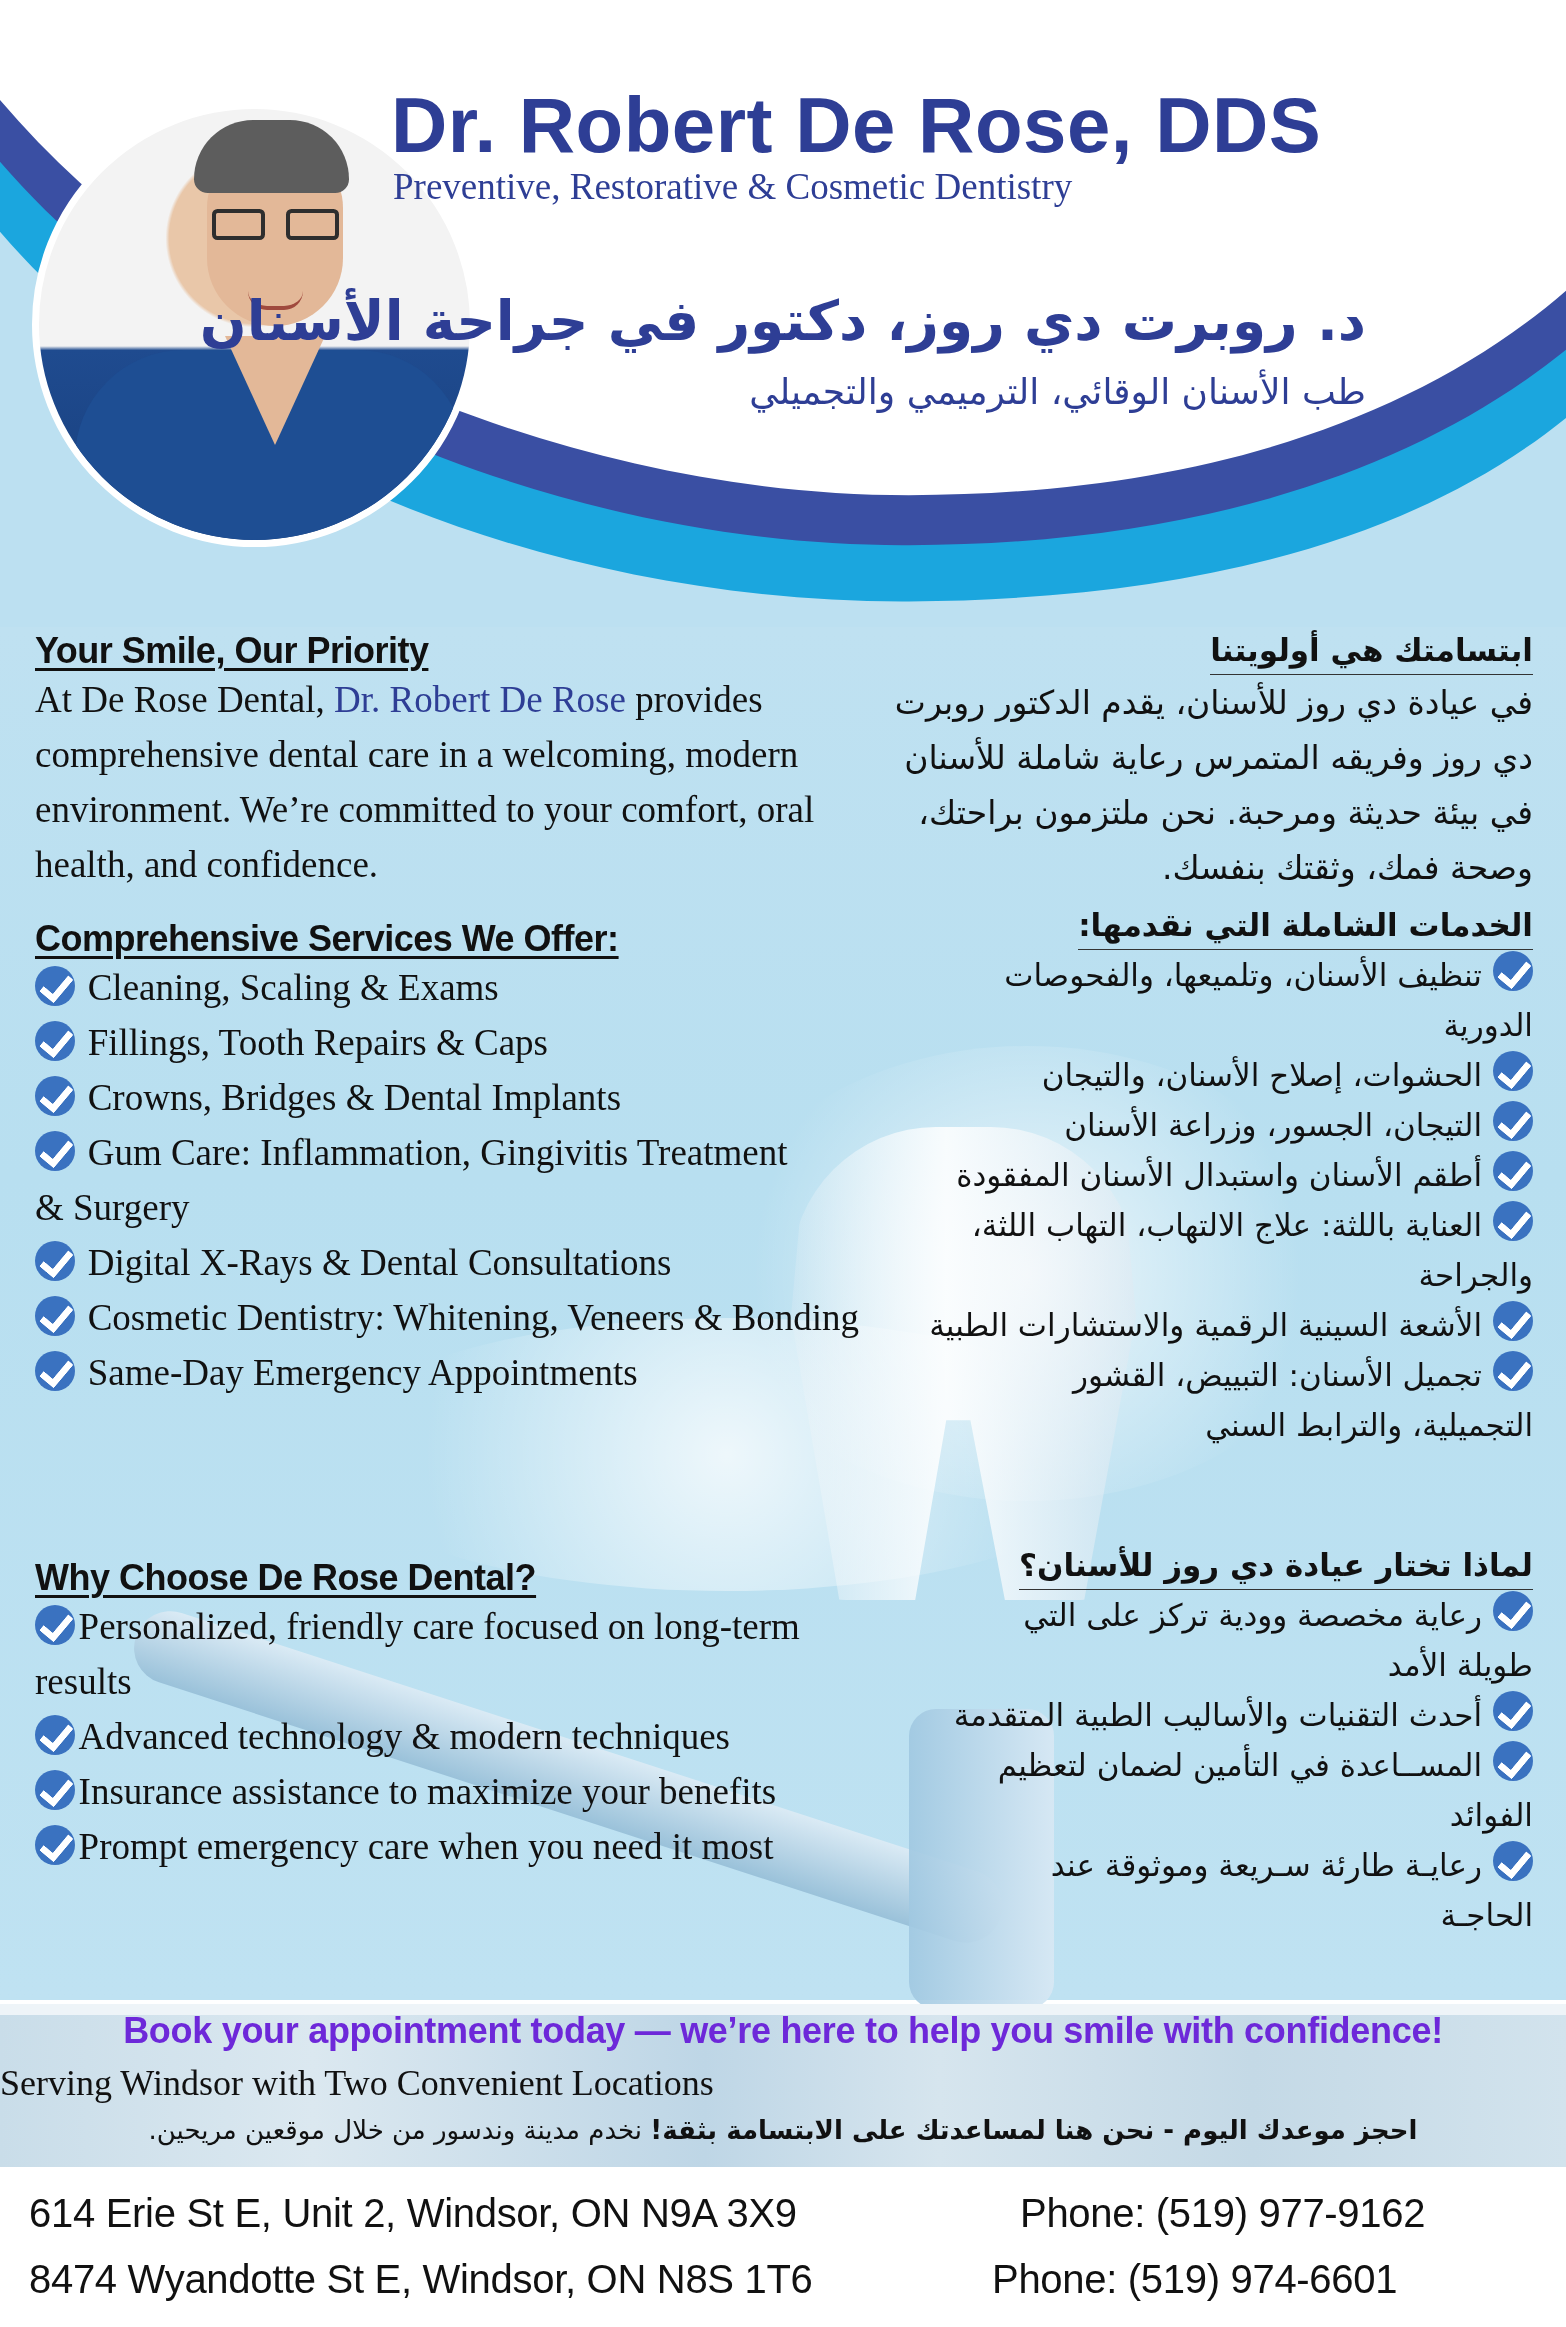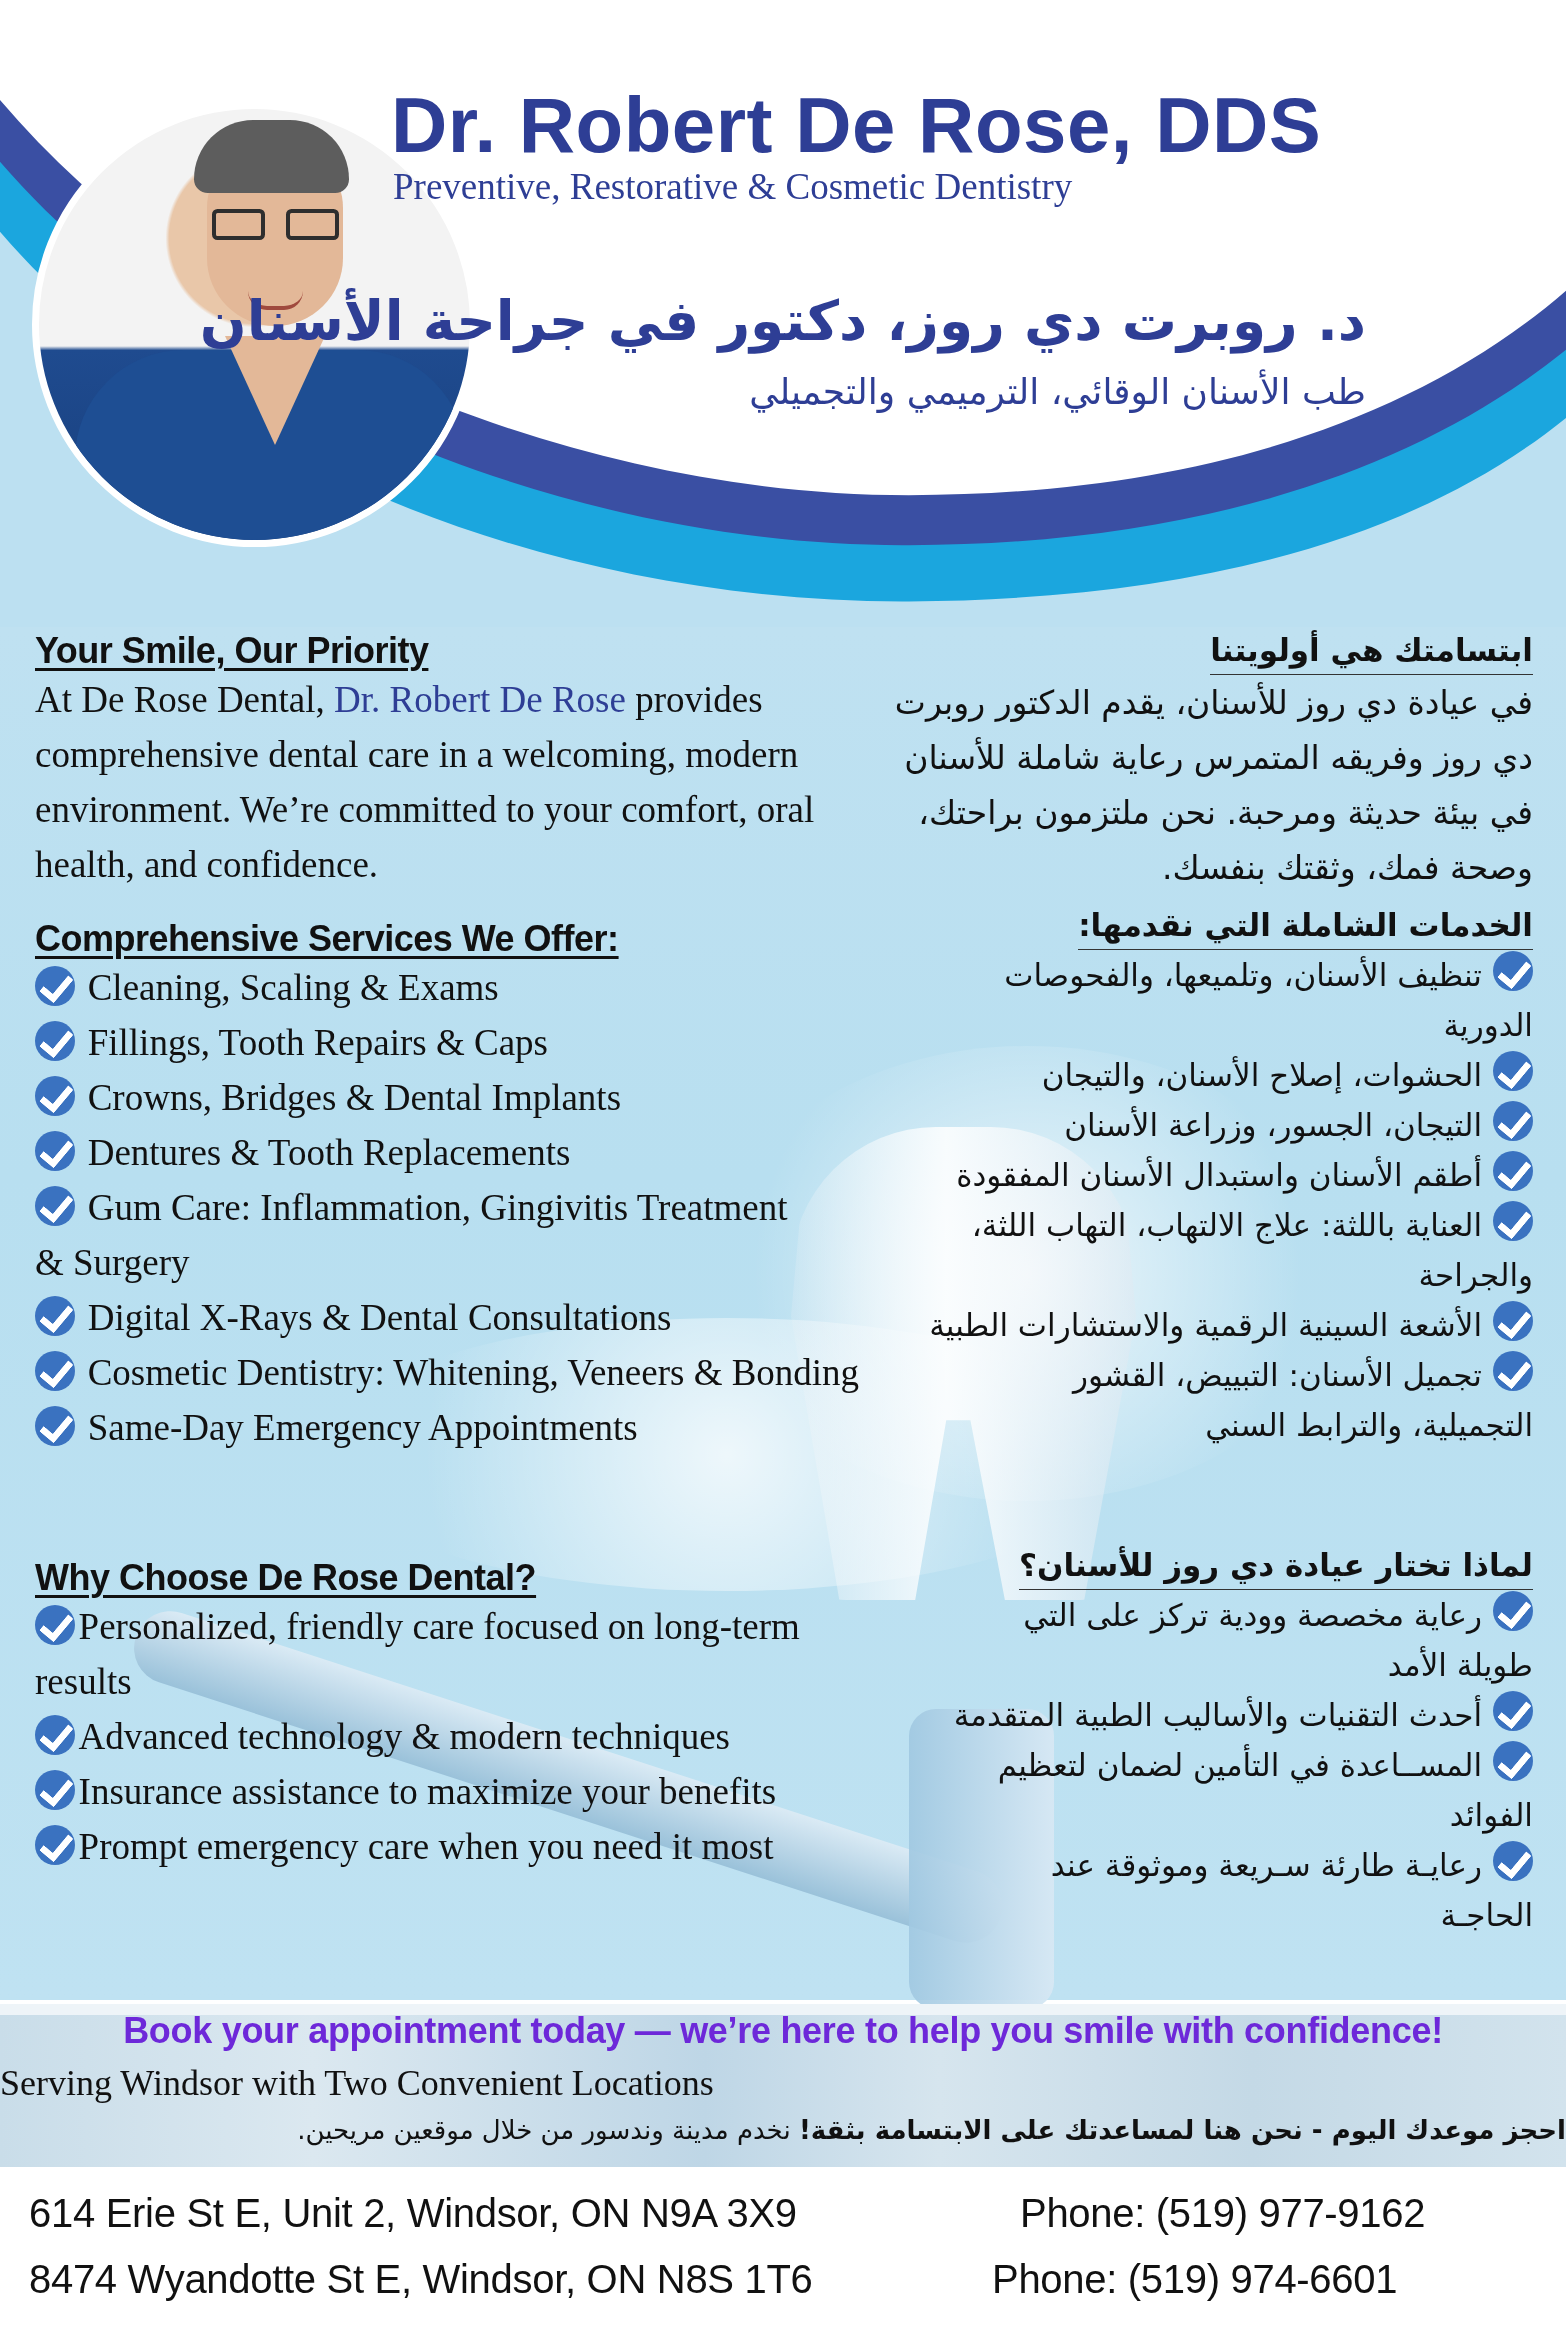--- a/index.html
+++ b/index.html
@@ -136,21 +136,21 @@
   .cta-main {
     position: absolute; left: 0; width: 1566px; top: 2010px; text-align: center;
     font-family: "Liberation Sans", "DejaVu Sans", sans-serif; font-weight: bold;
     font-size: 36px; color: #6d28d9; letter-spacing: -0.3px; white-space: nowrap;
   }
   .cta-sub {
     position: absolute; left: 0; width: 1566px; top: 2062px; text-align: left;
     font-size: 36px; color: #111; white-space: nowrap;
   }
   .cta-ar {
-    position: absolute; left: 0; width: 1566px; top: 2115px; text-align: right; direction: rtl;
+    position: absolute; left: 0; width: 1566px; top: 2115px; text-align: center; direction: rtl;
     font-family: "DejaVu Sans", sans-serif; font-size: 26px; color: #111; white-space: nowrap;
   }
   .cta-ar b { font-weight: bold; }
 
   
   .footer { position: absolute; left: 0; top: 2167px; width: 1566px; height: 160px; background: #fff; }
   .addr, .phone {
     position: absolute; font-family: "Liberation Sans", "DejaVu Sans", sans-serif;
     font-size: 40px; color: #111; white-space: nowrap; letter-spacing: -0.3px;
   }
@@ -197,21 +197,20 @@
     <span>At De Rose Dental, </span><span class="hl">Dr. Robert De Rose</span><span> provides comprehensive dental care in a welcoming, modern environment. We’re committed to your comfort, oral health, and confidence.</span>
   </div>
 </div>
 
 <div class="col-en" style="top:918px; width:836px;">
   <div class="h-en">Comprehensive Services We Offer:</div>
   <ul class="list-en">
     <li><span class="chk"></span><span>Cleaning, Scaling &amp; Exams</span></li>
     <li><span class="chk"></span><span>Fillings, Tooth Repairs &amp; Caps</span></li>
     <li><span class="chk"></span><span>Crowns, Bridges &amp; Dental Implants</span></li>
-    <li><span class="chk"></span><span>Dentures &amp; Tooth Replacements</span></li>
     <li style="width:755px;"><span class="chk"></span><span>Gum Care: Inflammation, Gingivitis Treatment &amp; Surgery</span></li>
     <li><span class="chk"></span><span>Digital X-Rays &amp; Dental Consultations</span></li>
     <li style="width:836px;"><span class="chk"></span><span>Cosmetic Dentistry: Whitening, Veneers &amp; Bonding</span></li>
     <li><span class="chk"></span><span>Same-Day Emergency Appointments</span></li>
   </ul>
 </div>
 
 <div class="col-en why" style="top:1557px; width:873px;">
   <div class="h-en">Why Choose De Rose Dental?</div>
   <ul class="list-en">

